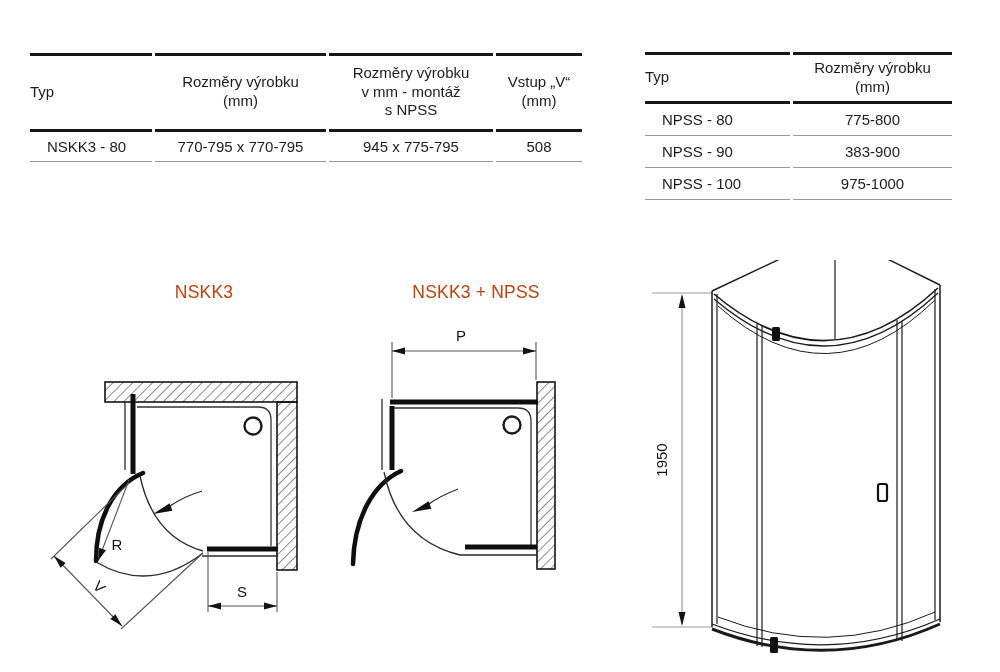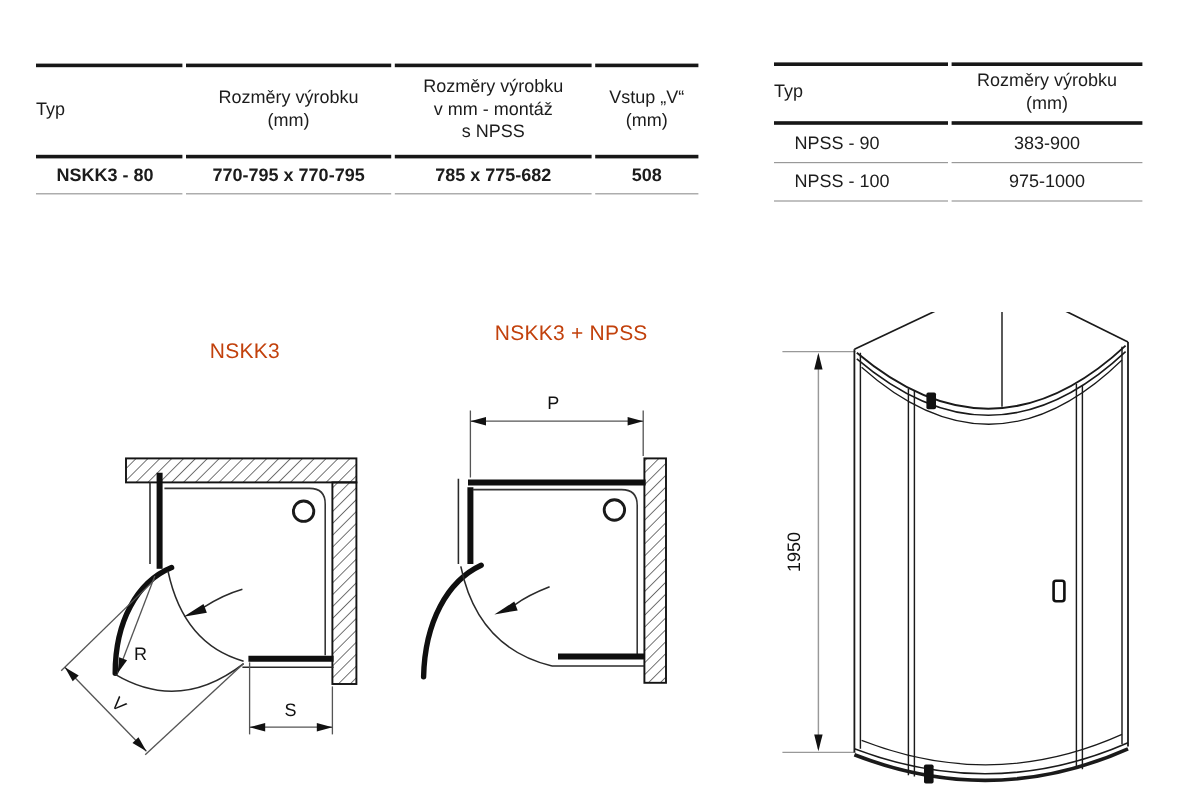--- a/index.html
+++ b/index.html
@@ -8,29 +8,29 @@
 
   table{position:absolute;border-collapse:separate;border-spacing:3px 0;
         font-size:15px;color:#1c1c1c;table-layout:fixed;}
   .tbl-left{left:27px;top:53px;width:558px;}
   .tbl-right{left:642px;top:52px;width:313px;}
   th{font-weight:normal;border-top:3px solid #171717;border-bottom:3px solid #171717;
      vertical-align:middle;line-height:1.24;text-align:center;}
   .tbl-left th{padding:8px 0 9px 0;}
   .tbl-right th{padding:4px 0 5px 0;}
   td{border-bottom:1.5px solid #999;text-align:center;vertical-align:middle;}
-  .tbl-left td{height:27.5px;font-weight:bold;}
+  .tbl-left td{height:27.5px;}
   .tbl-right td{height:29px;}
   .colTyp{text-align:left;padding-left:17px;}
   th span{display:block;}
 
   .dtitle{position:absolute;width:220px;text-align:center;font-size:17.5px;
           color:#c2410c;letter-spacing:.2px;}
   .t-left{left:94px;top:282px;}
-  .t-mid{left:366px;top:267px;}
+  .t-mid{left:366px;top:282px;}
 
   svg{position:absolute;left:0;top:0;}
   .ln{stroke:#1a1a1a;fill:none;}
   .thick{stroke:#0f0f0f;stroke-width:5;fill:none;}
   .door{stroke:#0f0f0f;stroke-width:4.5;fill:none;stroke-linecap:round;}
   .thin{stroke:#2a2a2a;stroke-width:1.3;fill:none;}
   .tray{stroke:#333;stroke-width:1.3;fill:none;}
   .dim{stroke:#555;stroke-width:1.1;fill:none;}
   .dim3d{stroke:#999;stroke-width:1.2;fill:none;}
   .ah{fill:#111;stroke:none;}
@@ -66,21 +66,21 @@
         <th>
             <span>Vstup „V“</span>
             <span>(mm)</span>
           </th>
       </tr>
     </thead>
     <tbody>
       <tr>
         <td class="colTyp">NSKK3 - 80</td>
         <td>770-795 x 770-795</td>
-        <td>785 x 775-682</td>
+        <td>945 x 775-795</td>
         <td>508</td>
       </tr>
     </tbody>
   </table>
 
   <table class="tbl-right">
     <colgroup>
         <col style="width:145px">
         <col style="width:159px">
       </colgroup>
@@ -89,20 +89,24 @@
         <th class="colTyp">
             <span>Typ</span>
           </th>
         <th>
             <span>Rozměry výrobku</span>
             <span>(mm)</span>
           </th>
       </tr>
     </thead>
     <tbody>
+      <tr>
+        <td class="colTyp">NPSS - 80</td>
+        <td>775-800</td>
+      </tr>
       <tr>
         <td class="colTyp">NPSS - 90</td>
         <td>383-900</td>
       </tr>
       <tr>
         <td class="colTyp">NPSS - 100</td>
         <td>975-1000</td>
       </tr>
     </tbody>
   </table>

